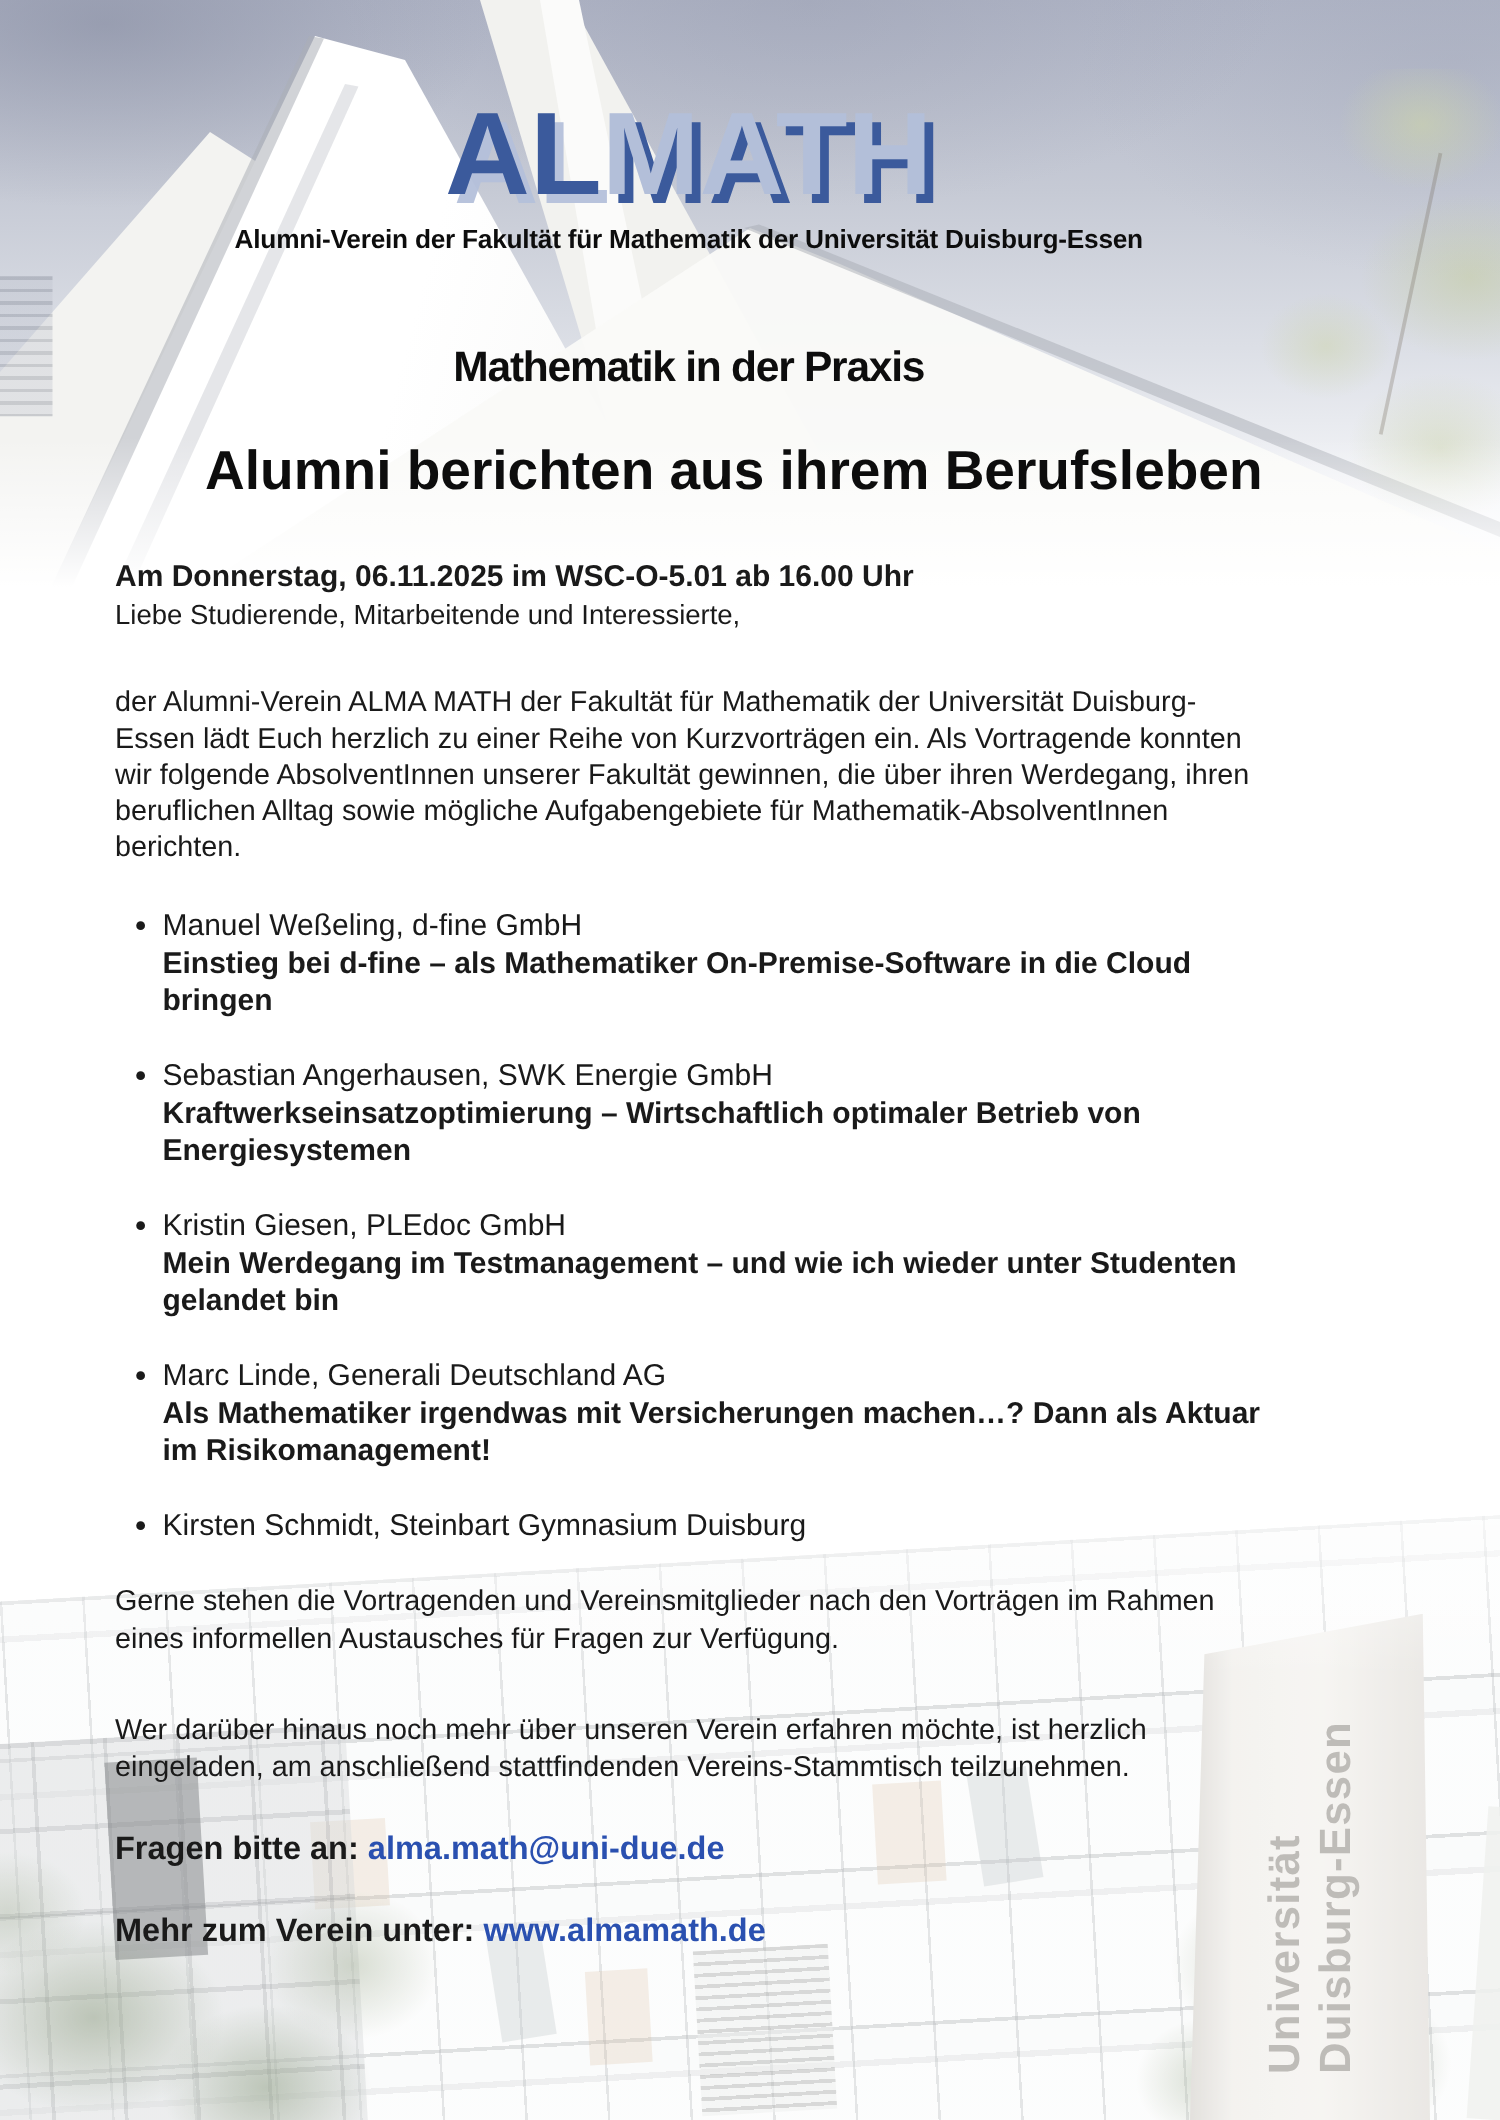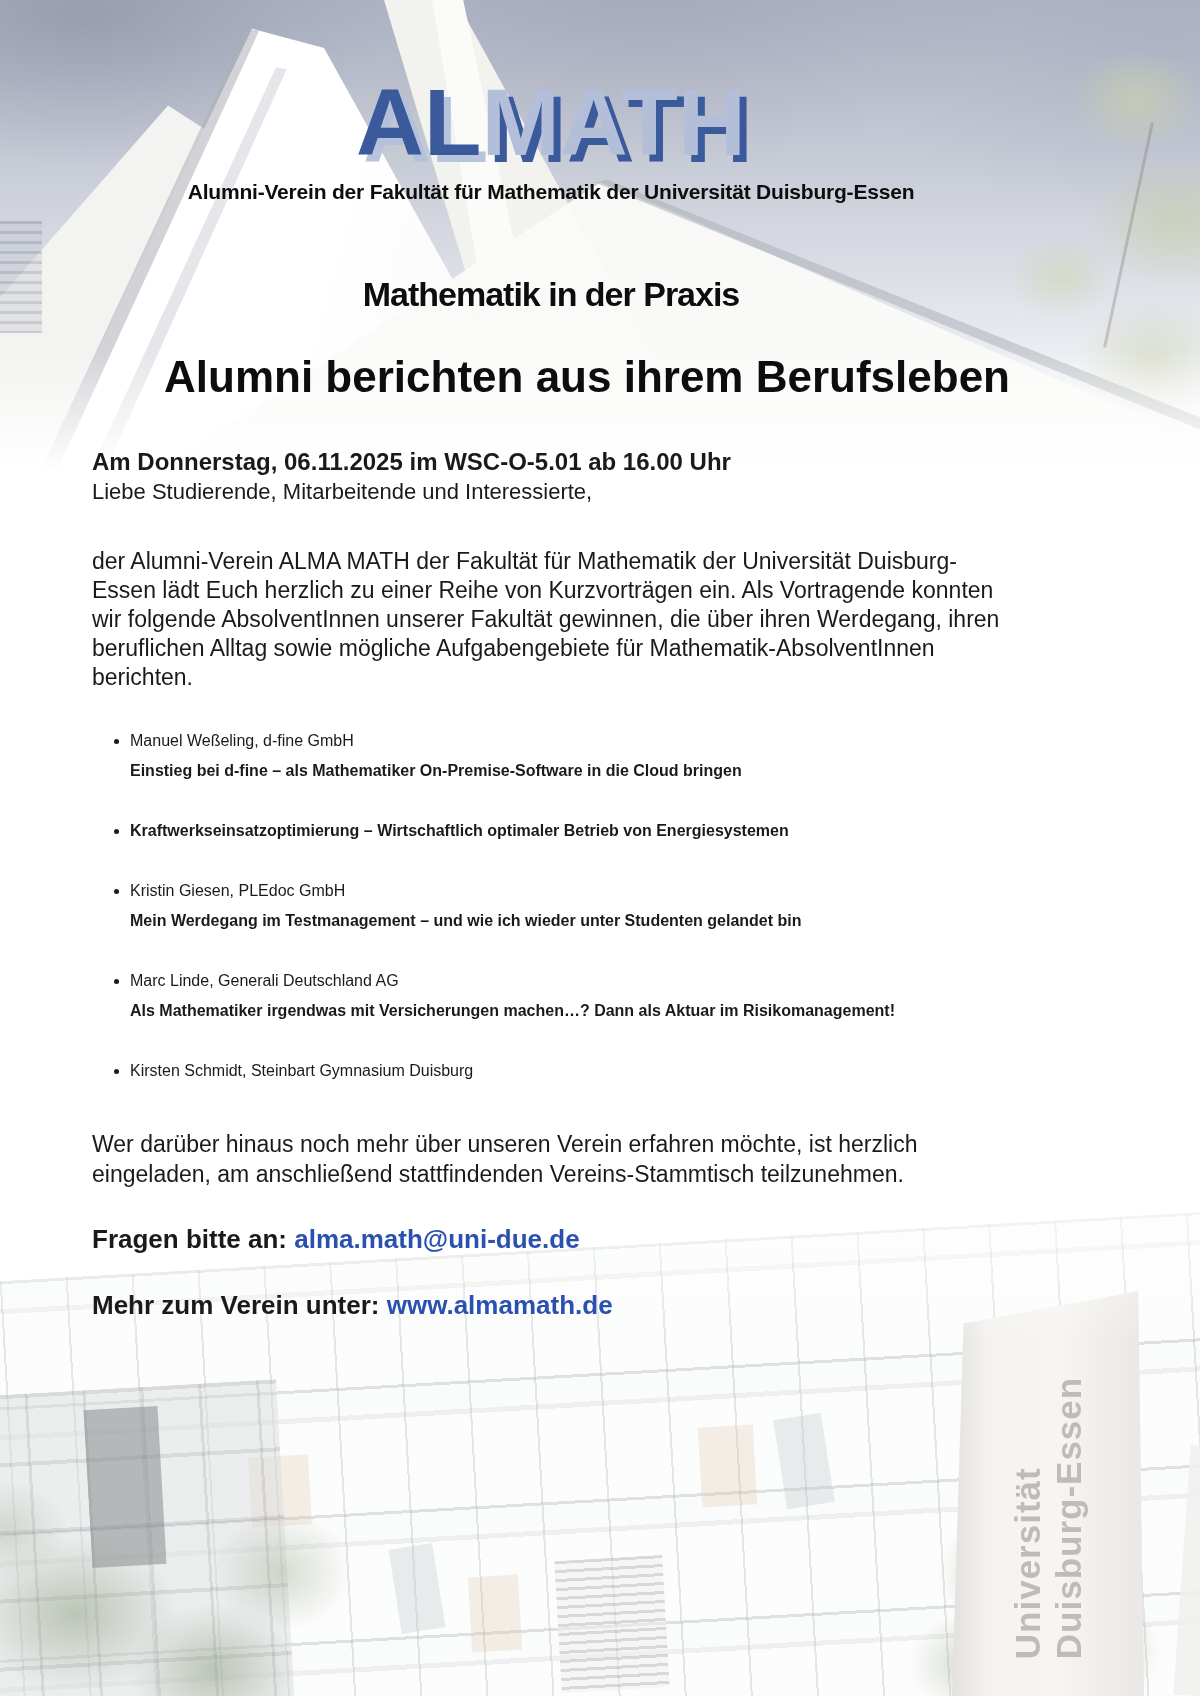--- a/index.html
+++ b/index.html
@@ -83,21 +83,21 @@
   .logo{margin-top:76px;text-align:center;font-size:94px;line-height:94px;font-weight:bold;letter-spacing:0;}
   .logo .al{color:var(--logo-dark);text-shadow:7px 7px 0 rgba(180,192,218,.95);}
   .logo .math{color:var(--logo-light);text-shadow:7px 7px 0 var(--logo-dark);}
   .tagline{margin-top:8px;text-align:center;font-weight:bold;font-size:21px;line-height:28px;color:#0d0d0d;letter-spacing:-0.2px;}
   .title{margin-top:60px;text-align:center;font-weight:bold;font-size:34px;line-height:56px;letter-spacing:-1px;color:#0d0d0d;}
   .subtitle{margin-top:35px;text-align:right;font-weight:bold;font-size:44px;line-height:40px;color:#0d0d0d;}
   .dateline{margin-top:50px;font-weight:bold;font-size:24px;line-height:30px;}
   .greeting{font-size:22px;line-height:30px;}
   .intro{margin-top:40px;font-size:23px;line-height:29px;}
   ul.speakers{margin:34px 0 0 0;padding:0 0 0 38px;list-style:disc;}
-  ul.speakers li{margin:0 0 30px 0;font-size:16px;line-height:30px;}
+  ul.speakers li{margin:0 0 30px 0;font-size:24px;line-height:30px;}
   .speaker-talk{font-weight:bold;}
   .closing{font-size:23px;line-height:29.5px;}
   .closing.c1{margin-top:30px;}
   .closing.c2{margin-top:44px;}
   .contact-line{margin-top:34px;font-size:26px;line-height:32px;font-weight:bold;}
   .website-line{margin-top:34px;font-size:26px;line-height:32px;font-weight:bold;}
   a.link{color:var(--link);text-decoration:none;font-weight:bold;}
 </style>
 </head>
 <body style="--logo-dark: #3b5a9c; --logo-light: #b3bfd9; --link: #2a50b0;">
@@ -153,35 +153,37 @@
   <div class="dateline">Am Donnerstag, 06.11.2025 im WSC-O-5.01 ab 16.00 Uhr</div>
   <div class="greeting">Liebe Studierende, Mitarbeitende und Interessierte,</div>
   <div class="intro">der Alumni-Verein ALMA MATH der Fakultät für Mathematik der Universität Duisburg-Essen lädt Euch herzlich zu einer Reihe von Kurzvorträgen ein. Als Vortragende konnten wir folgende AbsolventInnen unserer Fakultät gewinnen, die über ihren Werdegang, ihren beruflichen Alltag sowie mögliche Aufgabengebiete für Mathematik-AbsolventInnen berichten.</div>
 
   <ul class="speakers">
     <li>
       <div class="speaker-name">Manuel Weßeling, d-fine GmbH</div>
       <div class="speaker-talk">Einstieg bei d-fine – als Mathematiker On-Premise-Software in die Cloud bringen</div>
     </li>
     <li>
+      <div class="speaker-name">Sebastian Angerhausen, SWK Energie GmbH</div>
       <div class="speaker-talk">Kraftwerkseinsatzoptimierung – Wirtschaftlich optimaler Betrieb von Energiesystemen</div>
     </li>
     <li>
       <div class="speaker-name">Kristin Giesen, PLEdoc GmbH</div>
       <div class="speaker-talk">Mein Werdegang im Testmanagement – und wie ich wieder unter Studenten gelandet bin</div>
     </li>
     <li>
       <div class="speaker-name">Marc Linde, Generali Deutschland AG</div>
       <div class="speaker-talk">Als Mathematiker irgendwas mit Versicherungen machen…? Dann als Aktuar im Risikomanagement!</div>
     </li>
     <li>
       <div class="speaker-name">Kirsten Schmidt, Steinbart Gymnasium Duisburg</div>
     </li>
   </ul>
 
+  <div class="closing c1">Gerne stehen die Vortragenden und Vereinsmitglieder nach den Vorträgen im Rahmen eines informellen Austausches für Fragen zur Verfügung.</div>
   <div class="closing c2">Wer darüber hinaus noch mehr über unseren Verein erfahren möchte, ist herzlich eingeladen, am anschließend stattfindenden Vereins-Stammtisch teilzunehmen.</div>
 
   <div class="contact-line">
     <span>Fragen bitte an:</span>
     <a class="link" href="#">alma.math@uni-due.de</a>
   </div>
   <div class="website-line">
     <span>Mehr zum Verein unter:</span>
     <a class="link" href="#">www.almamath.de</a>
   </div>

